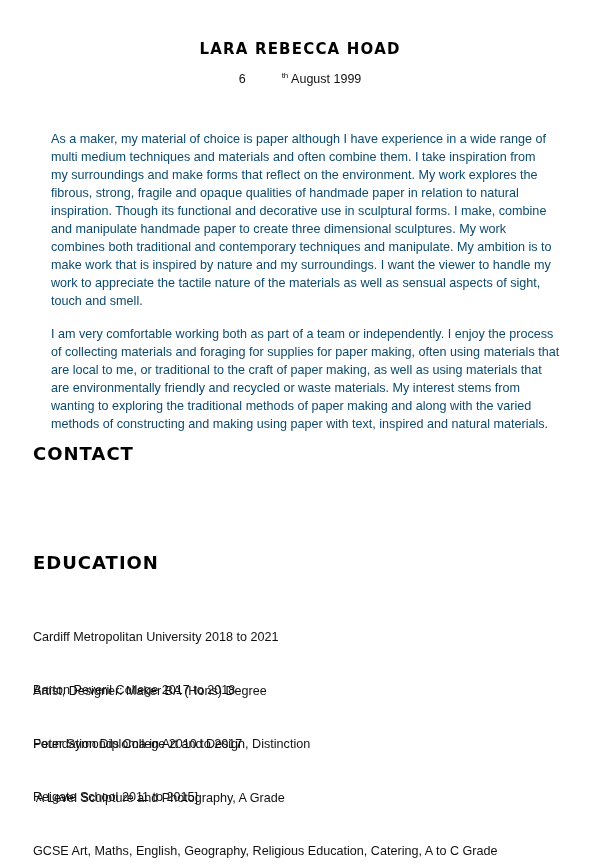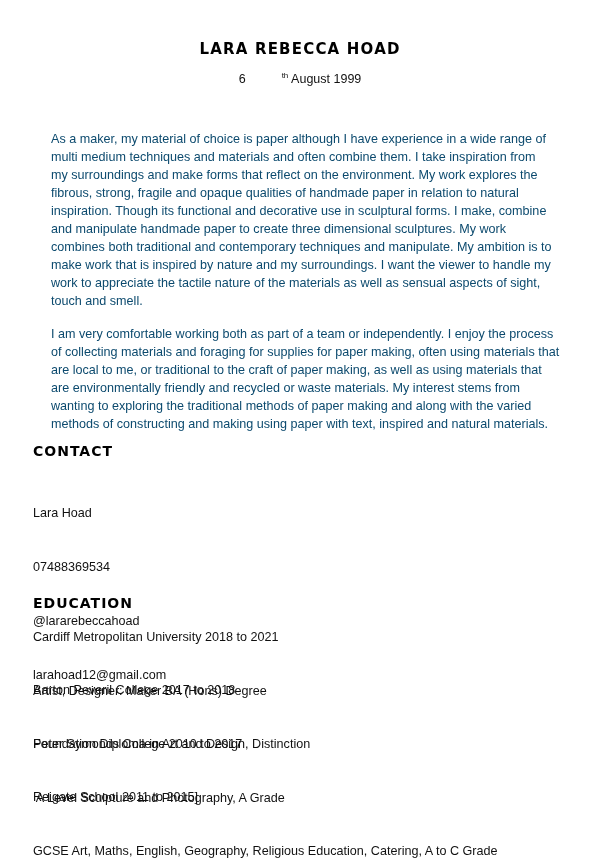--- a/index.html
+++ b/index.html
@@ -56,26 +56,26 @@
       white-space: nowrap;
     }
     .para span.line { display: block; }
     #p1 { top: 118px; }
     #p2 { top: 313px; }
     .heading {
       position: absolute;
       left: 33px;
       font-family: "DejaVu Sans", sans-serif;
       font-weight: bold;
-      font-size: 14px;
+      font-size: 18px;
       letter-spacing: 1px;
       color: #000;
     }
     #contact-heading { top: 443px; }
-    #education-heading { top: 595px; }
+    #education-heading { top: 552px; }
     .block {
       position: absolute;
       left: 33px;
       font-size: 12.6px;
       line-height: 18px;
       color: #111;
       white-space: pre;
     }
     .block span.line { display: block; }
     #contact-block { top: 468px; }
@@ -110,26 +110,20 @@
     <span class="line">I am very comfortable working both as part of a team or independently. I enjoy the process</span>
     <span class="line">of collecting materials and foraging for supplies for paper making, often using materials that</span>
     <span class="line">are local to me, or traditional to the craft of paper making, as well as using materials that</span>
     <span class="line">are environmentally friendly and recycled or waste materials. My interest stems from</span>
     <span class="line">wanting to exploring the traditional methods of paper making and along with the varied</span>
     <span class="line">methods of constructing and making using paper with text, inspired and natural materials.</span>
   </div>
 
   <div class="heading" id="contact-heading">CONTACT</div>
 
-  <div class="block" id="contact-block">
-    <span class="line">Lara Hoad</span>
-    <span class="line">07488369534</span>
-    <span class="line">@lararebeccahoad</span>
-    <span class="line">larahoad12@gmail.com</span>
-  </div>
 
   <div class="heading" id="education-heading">EDUCATION</div>
 
   <div class="block" id="edu-0">
     <span class="line">Cardiff Metropolitan University 2018 to 2021</span>
     <span class="line">Artist, Designer: Maker BA (Hons) Degree</span>
   </div>
 
   <div class="block" id="edu-1">
     <span class="line">Barton Peveril College 2017 to 2018</span>

